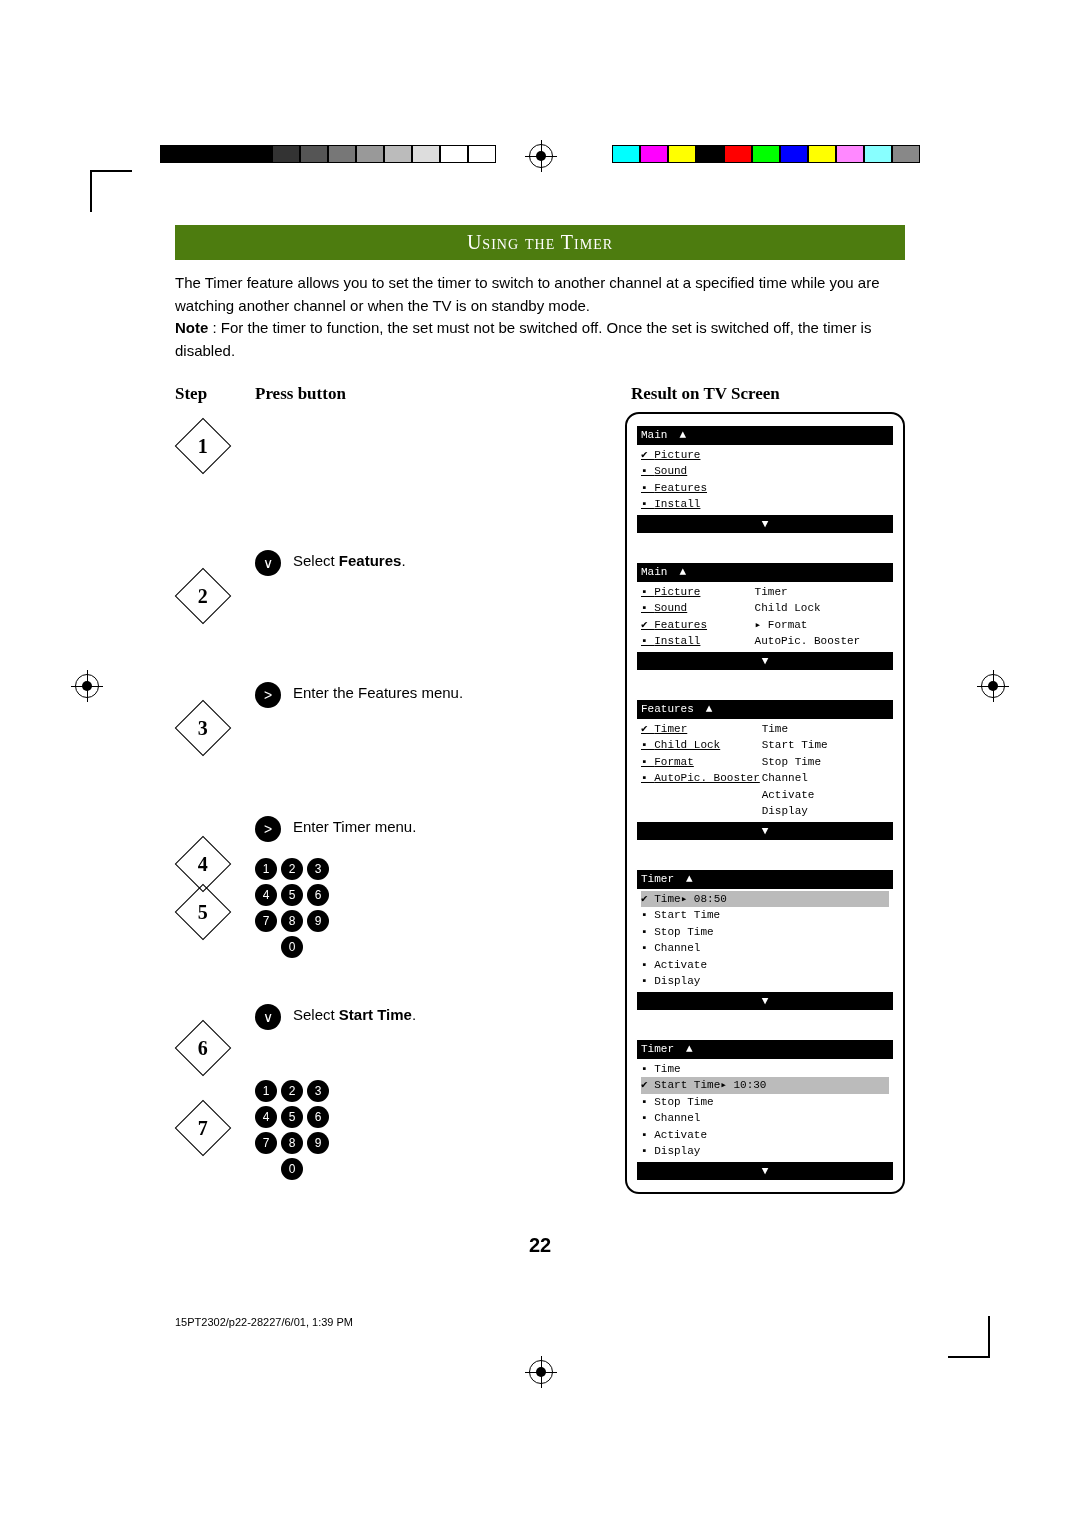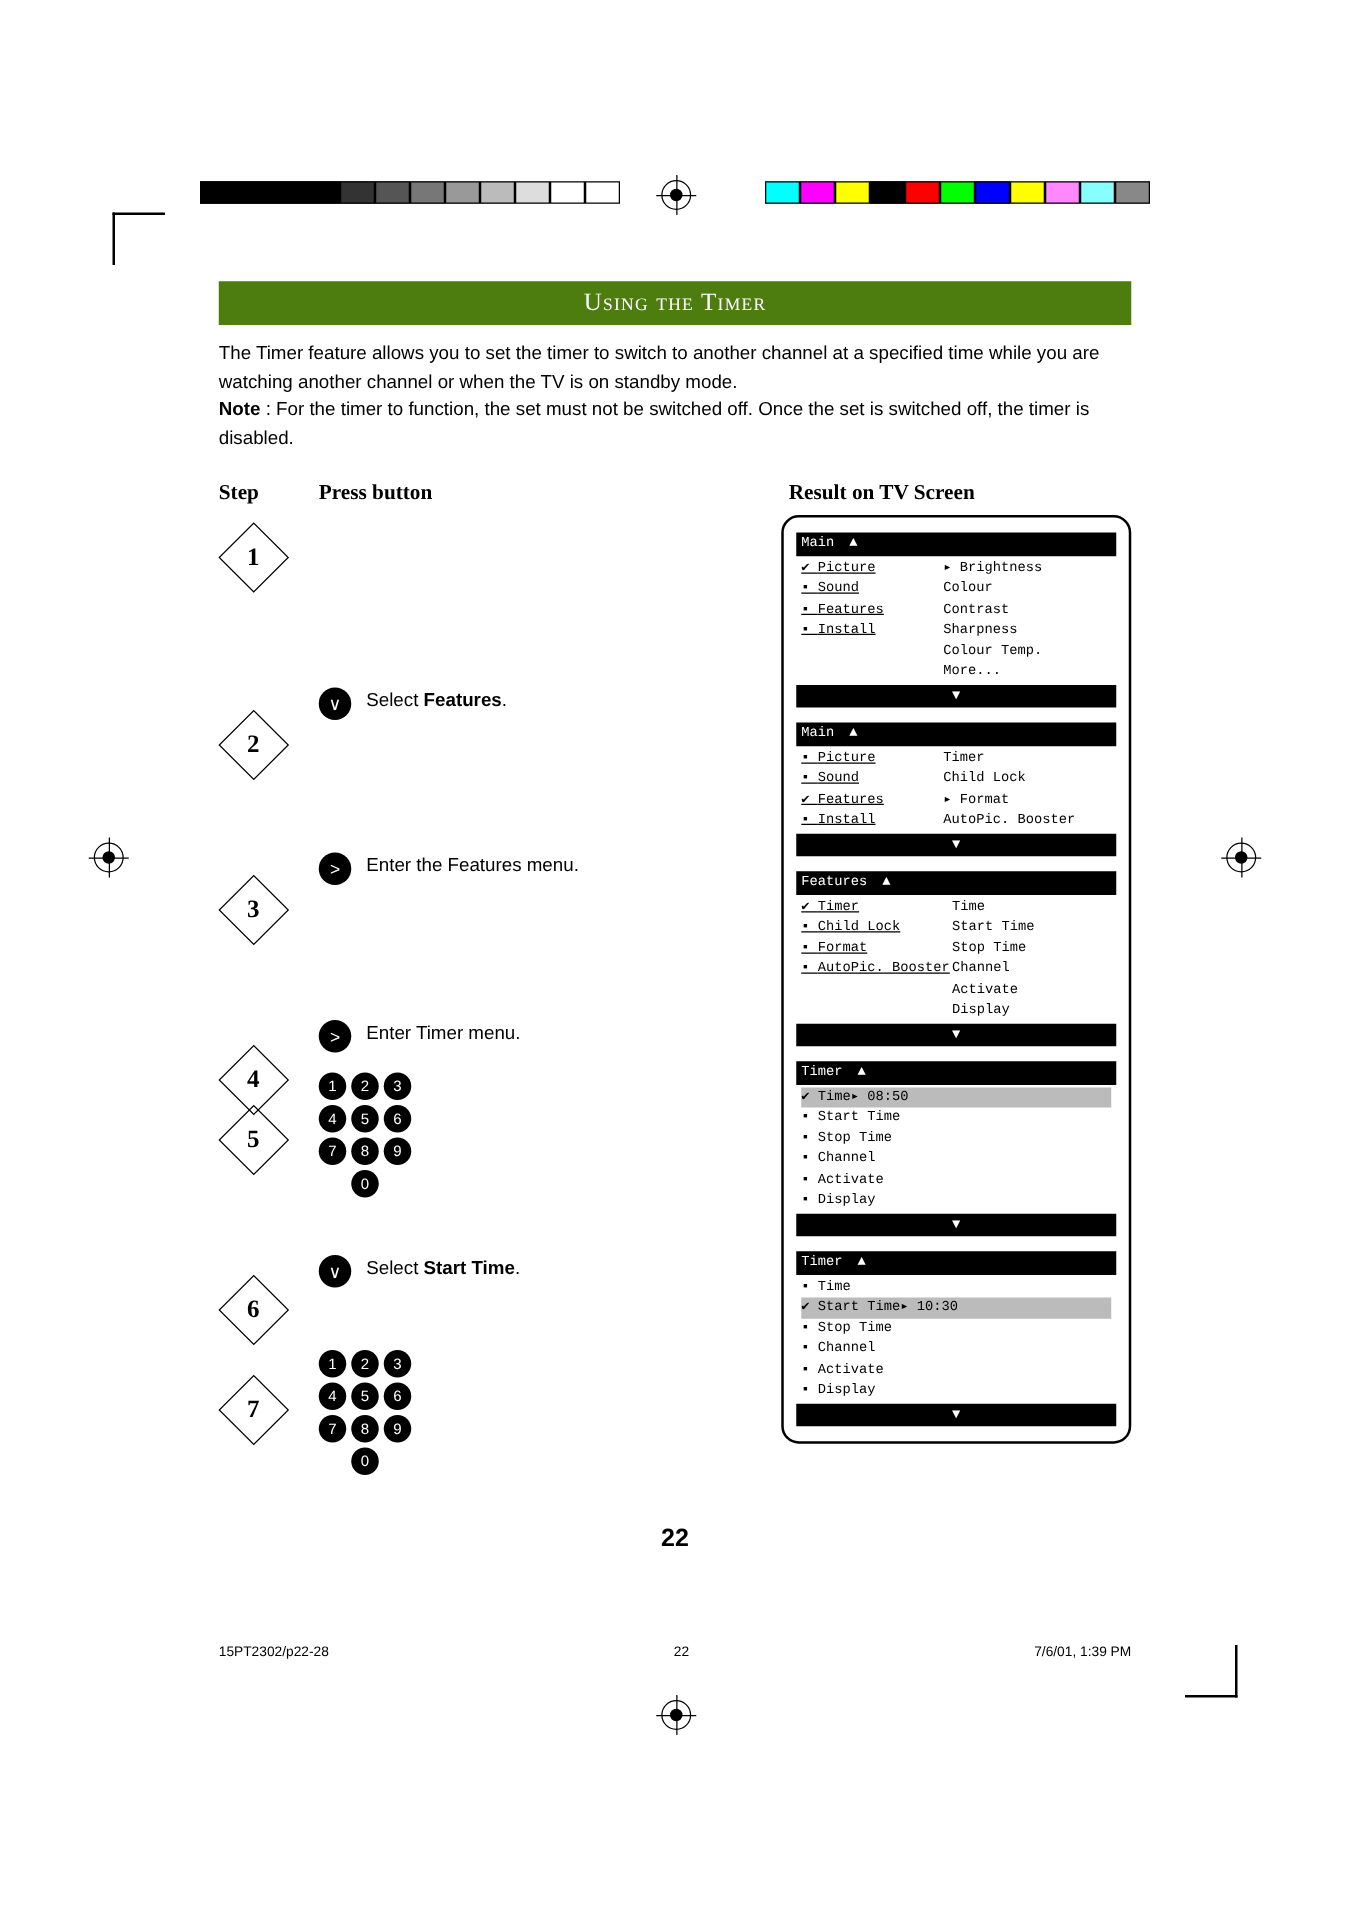--- a/index.html
+++ b/index.html
@@ -130,21 +130,21 @@
   
   .tv-box {
     border:2.5px solid #000;
     border-radius:14px;
     padding:12px 10px;
     font-family: "Courier New", monospace;
     font-size:11px;
     line-height:1.5;
     color:#000;
   }
-  .osd { margin-bottom:12px; }
+  .osd { margin-bottom:30px; }
   .osd-hdr, .osd-ftr {
     background:#000; color:#fff;
     padding:1px 4px;
     font-size:11px;
   }
   .osd-hdr { display:flex; align-items:center; gap:12px; }
   .osd-ftr { text-align:center; }
   .osd-body { display:flex; }
   .osd-left { width:44%; padding:2px 4px;text-decoration:underline; }
   .osd-right{ width:56%; padding:2px 4px; }
@@ -159,21 +159,21 @@
     font-weight:bold;
     font-size:20px;
     margin-top:40px;
   }
   .footer {
     position:absolute;
     left:175px;
     bottom:200px;
     width:730px;
     display:flex;
-    justify-content:space-between;
+    justify-content:flex-start;
     font-size:11px;
     color:#000;
   }
 </style>
 </head>
 <body>
 
 <div class="crop-corner tl"></div>
 <div class="crop-corner br"></div>
 
@@ -330,28 +330,20 @@
           <div class="osd-hdr">
               <span>Main</span>
               <span>▲</span>
             </div>
           <div class="osd-body" id="osd1-body">
               <div class="osd-left">
                 <div class="osd-line chk">Picture</div>
                 <div class="osd-line bul">Sound</div>
                 <div class="osd-line bul">Features</div>
                 <div class="osd-line bul">Install</div>
-              </div>
-              <div class="osd-right">
-                <div class="osd-line ptr">Brightness</div>
-                <div class="osd-line ">Colour</div>
-                <div class="osd-line ">Contrast</div>
-                <div class="osd-line ">Sharpness</div>
-                <div class="osd-line ">Colour Temp.</div>
-                <div class="osd-line ">More...</div>
               </div>
             </div>
           <div class="osd-ftr">▼</div>
         </div>
 
         <div class="osd">
           <div class="osd-hdr">
               <span>Main</span>
               <span>▲</span>
             </div>

